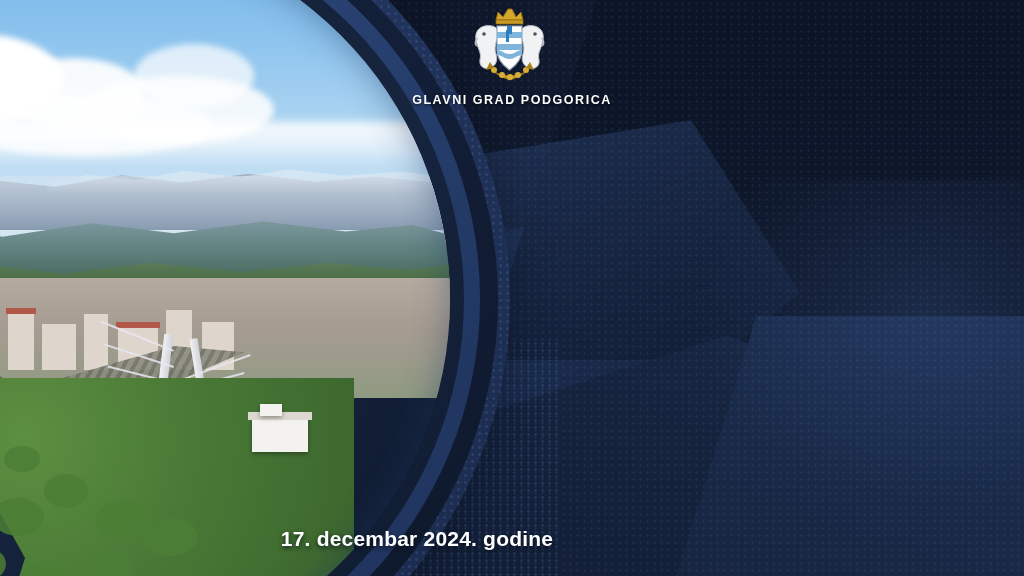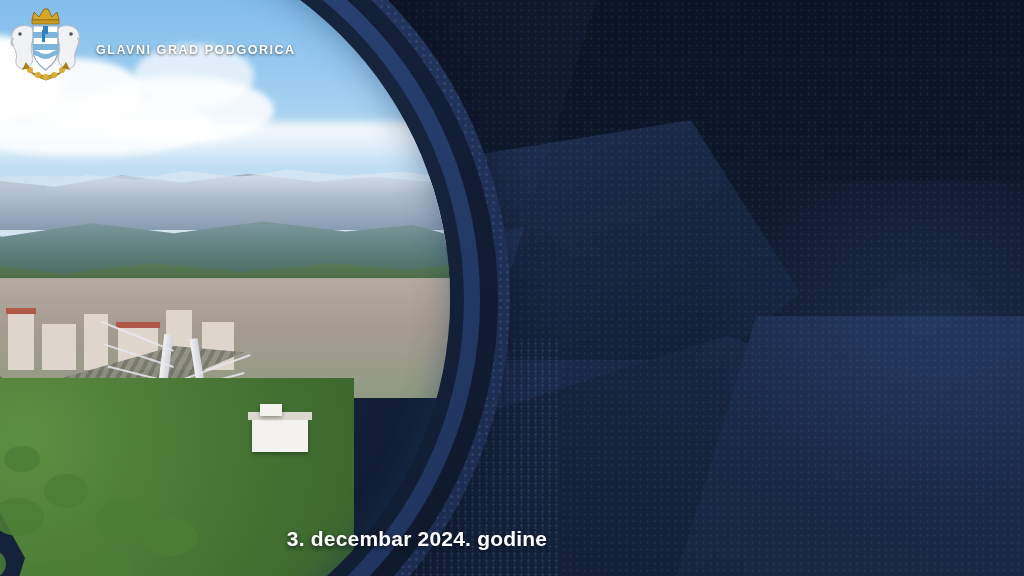--- a/index.html
+++ b/index.html
@@ -164,21 +164,21 @@
     background:repeating-linear-gradient(118deg,#8a8b7e 0px,#8a8b7e 5px,#6f7164 5px,#6f7164 9px);
     opacity:.9;}
 
   
   .villa{position:absolute;background:#f4f2ee;box-shadow:0 2px 4px rgba(0,0,0,.35);}
   .villa-roof{position:absolute;background:#dcd8d0;}
   .photo-edge{position:absolute;inset:0;border-radius:50%;
     box-shadow:inset 0 0 34px rgba(30,55,95,.45);}
 
   
-  .logo-wrap{position:absolute;left:0;right:0;top:6px;display:flex;align-items:center;z-index:40;}
+  .logo-wrap{position:absolute;left:0;right:0;top:6px;display:flex;flex-direction:column;align-items:center;z-index:40;}
   .crest{width:96px;height:78px;display:block;}
   .logo-text{
     margin-top:9px;color:#ffffff;font-size:12.5px;font-weight:bold;
     letter-spacing:1.55px;text-shadow:0 1px 3px rgba(0,0,0,.6);
     font-family:"Liberation Sans", sans-serif;white-space:nowrap;
   }
 
   
   .headline{position:absolute;left:0;right:0;top:243px;z-index:40;text-align:right;padding-right:18px;}
   .title{
@@ -330,15 +330,15 @@
       <circle cx="46" cy="71" r="3" fill="#d9ae36"></circle>
       <circle cx="54" cy="69" r="3" fill="#d9ae36"></circle>
       <circle cx="62" cy="64" r="3" fill="#d9ae36"></circle>
       <path d="M26 56 L22 64 L30 62 Z" fill="#a8801a"></path>
       <path d="M66 56 L70 64 L62 62 Z" fill="#a8801a"></path>
     </svg>
     <div class="logo-text">GLAVNI GRAD PODGORICA</div>
   </div>
 
 
-  <div class="date">3. decembar 2024. godine</div>
+  <div class="date">17. decembar 2024. godine</div>
 
 </div>
 
 </body></html>

